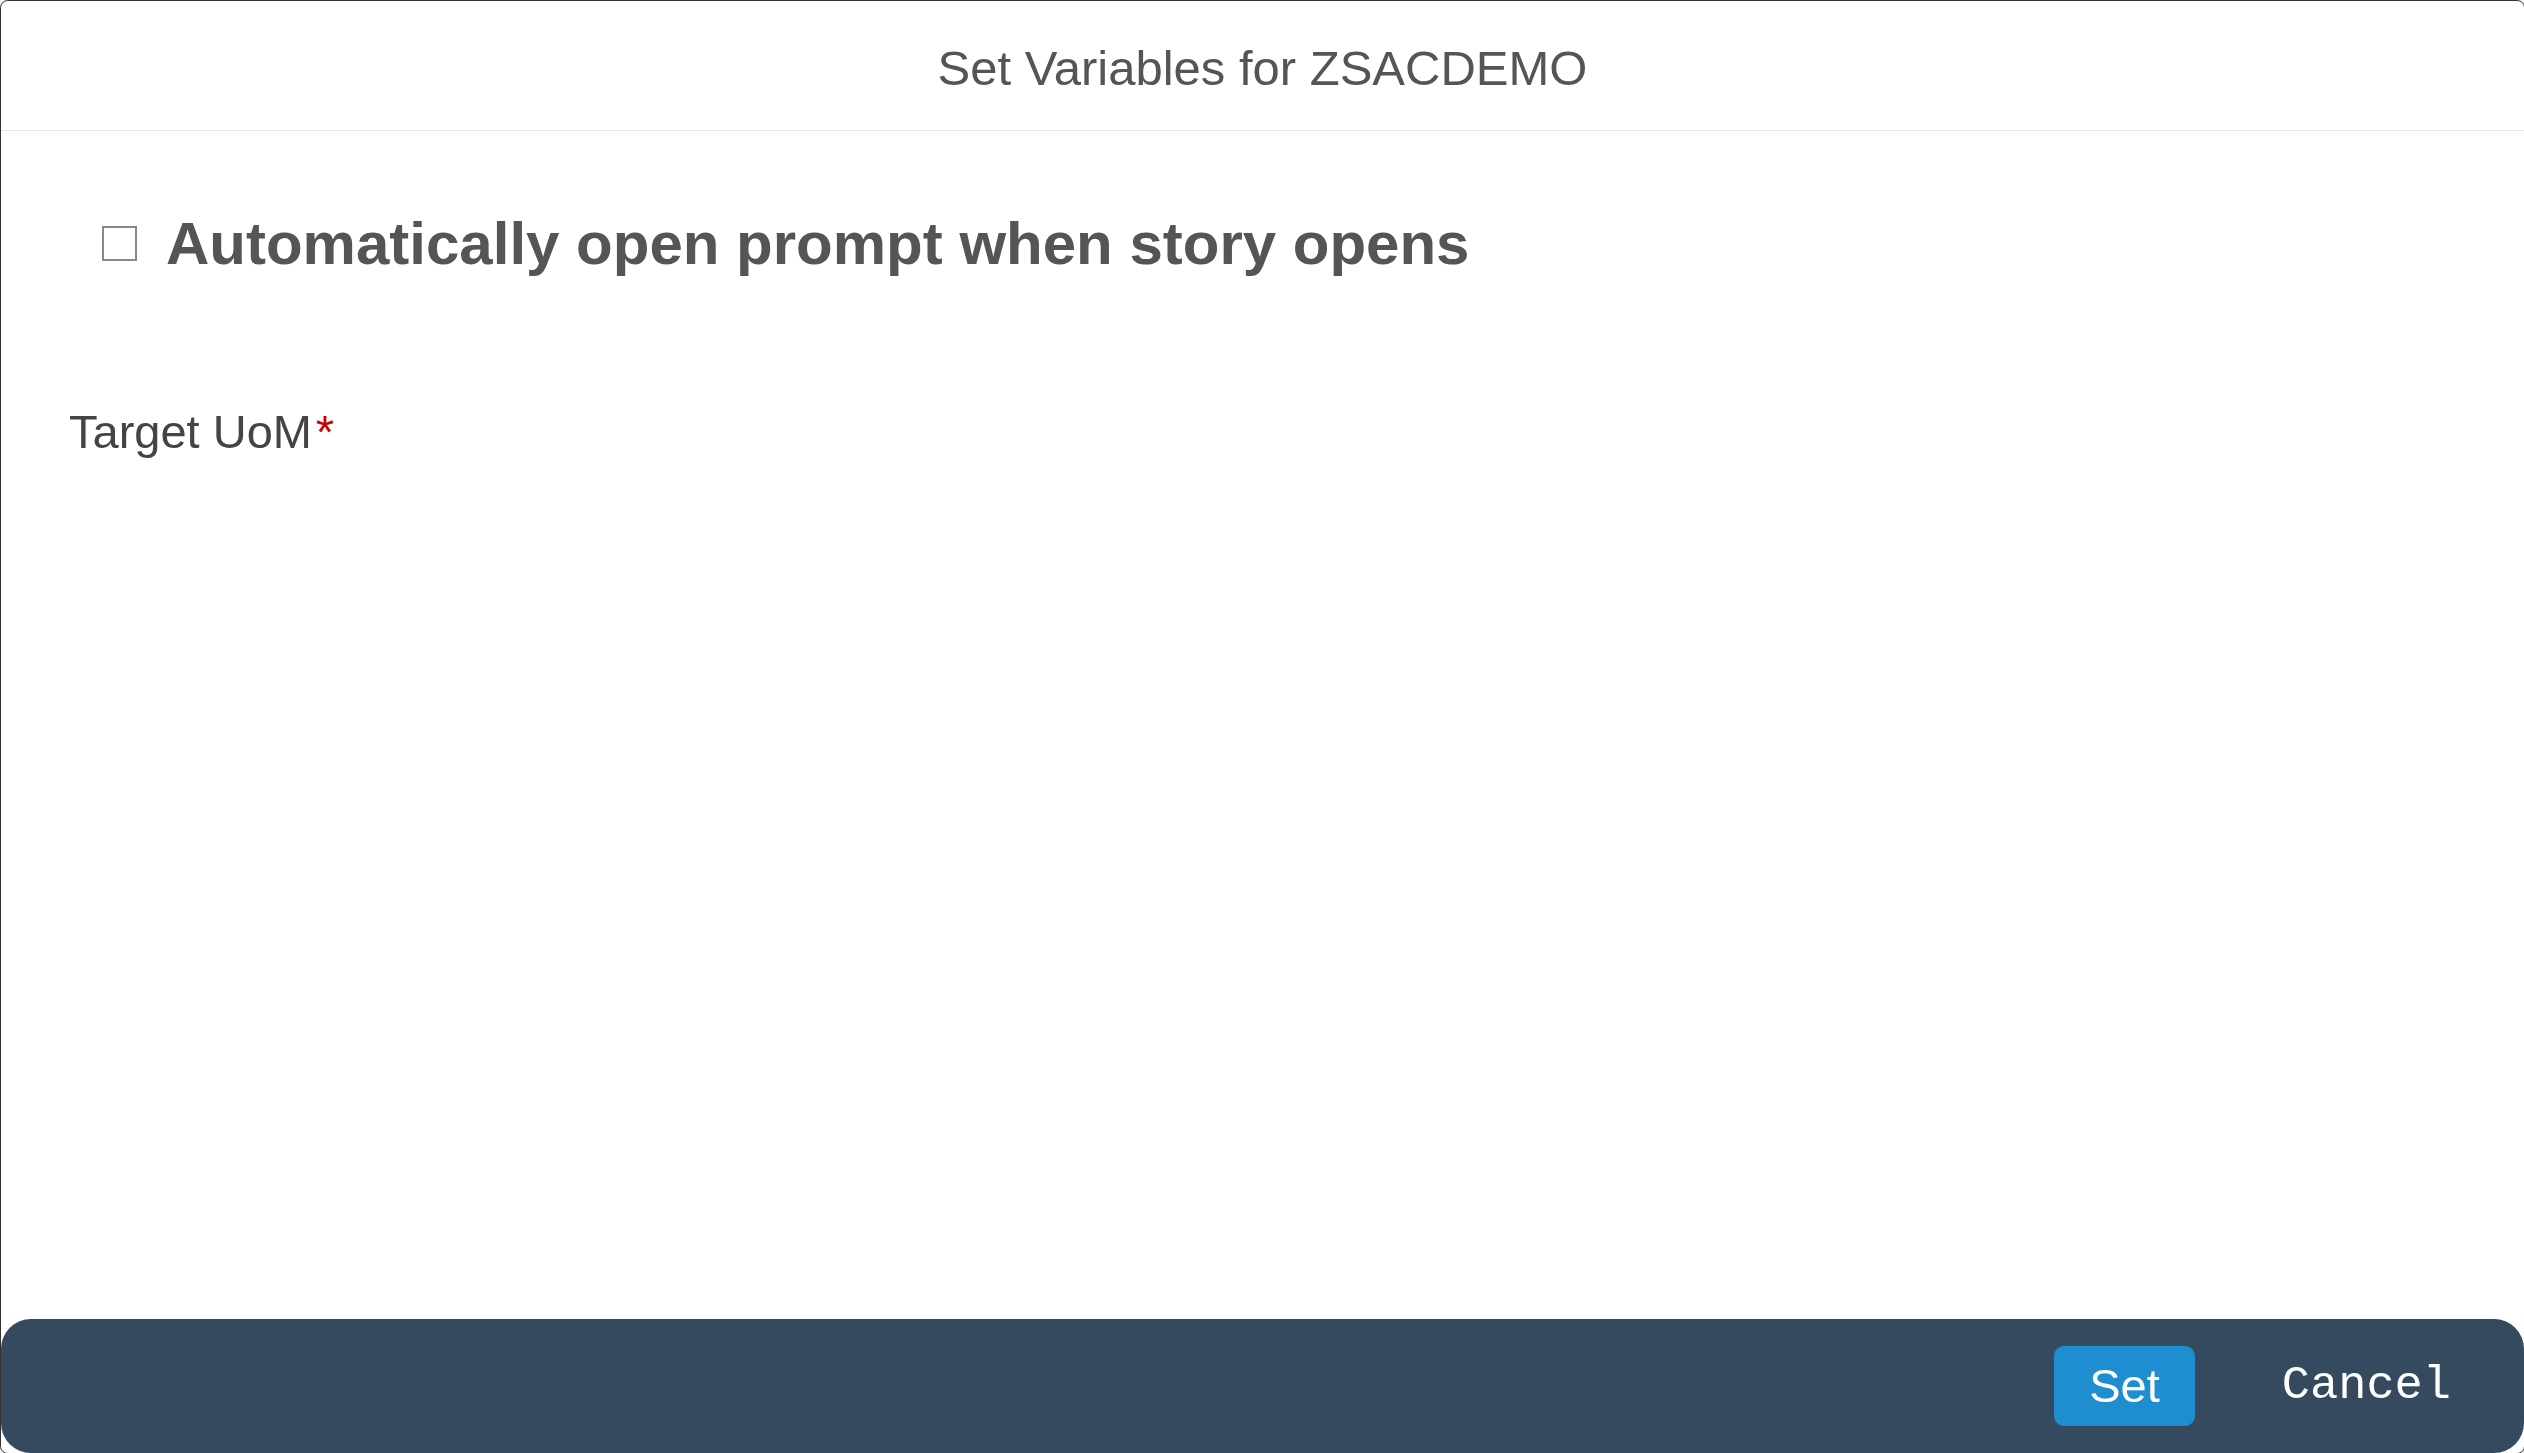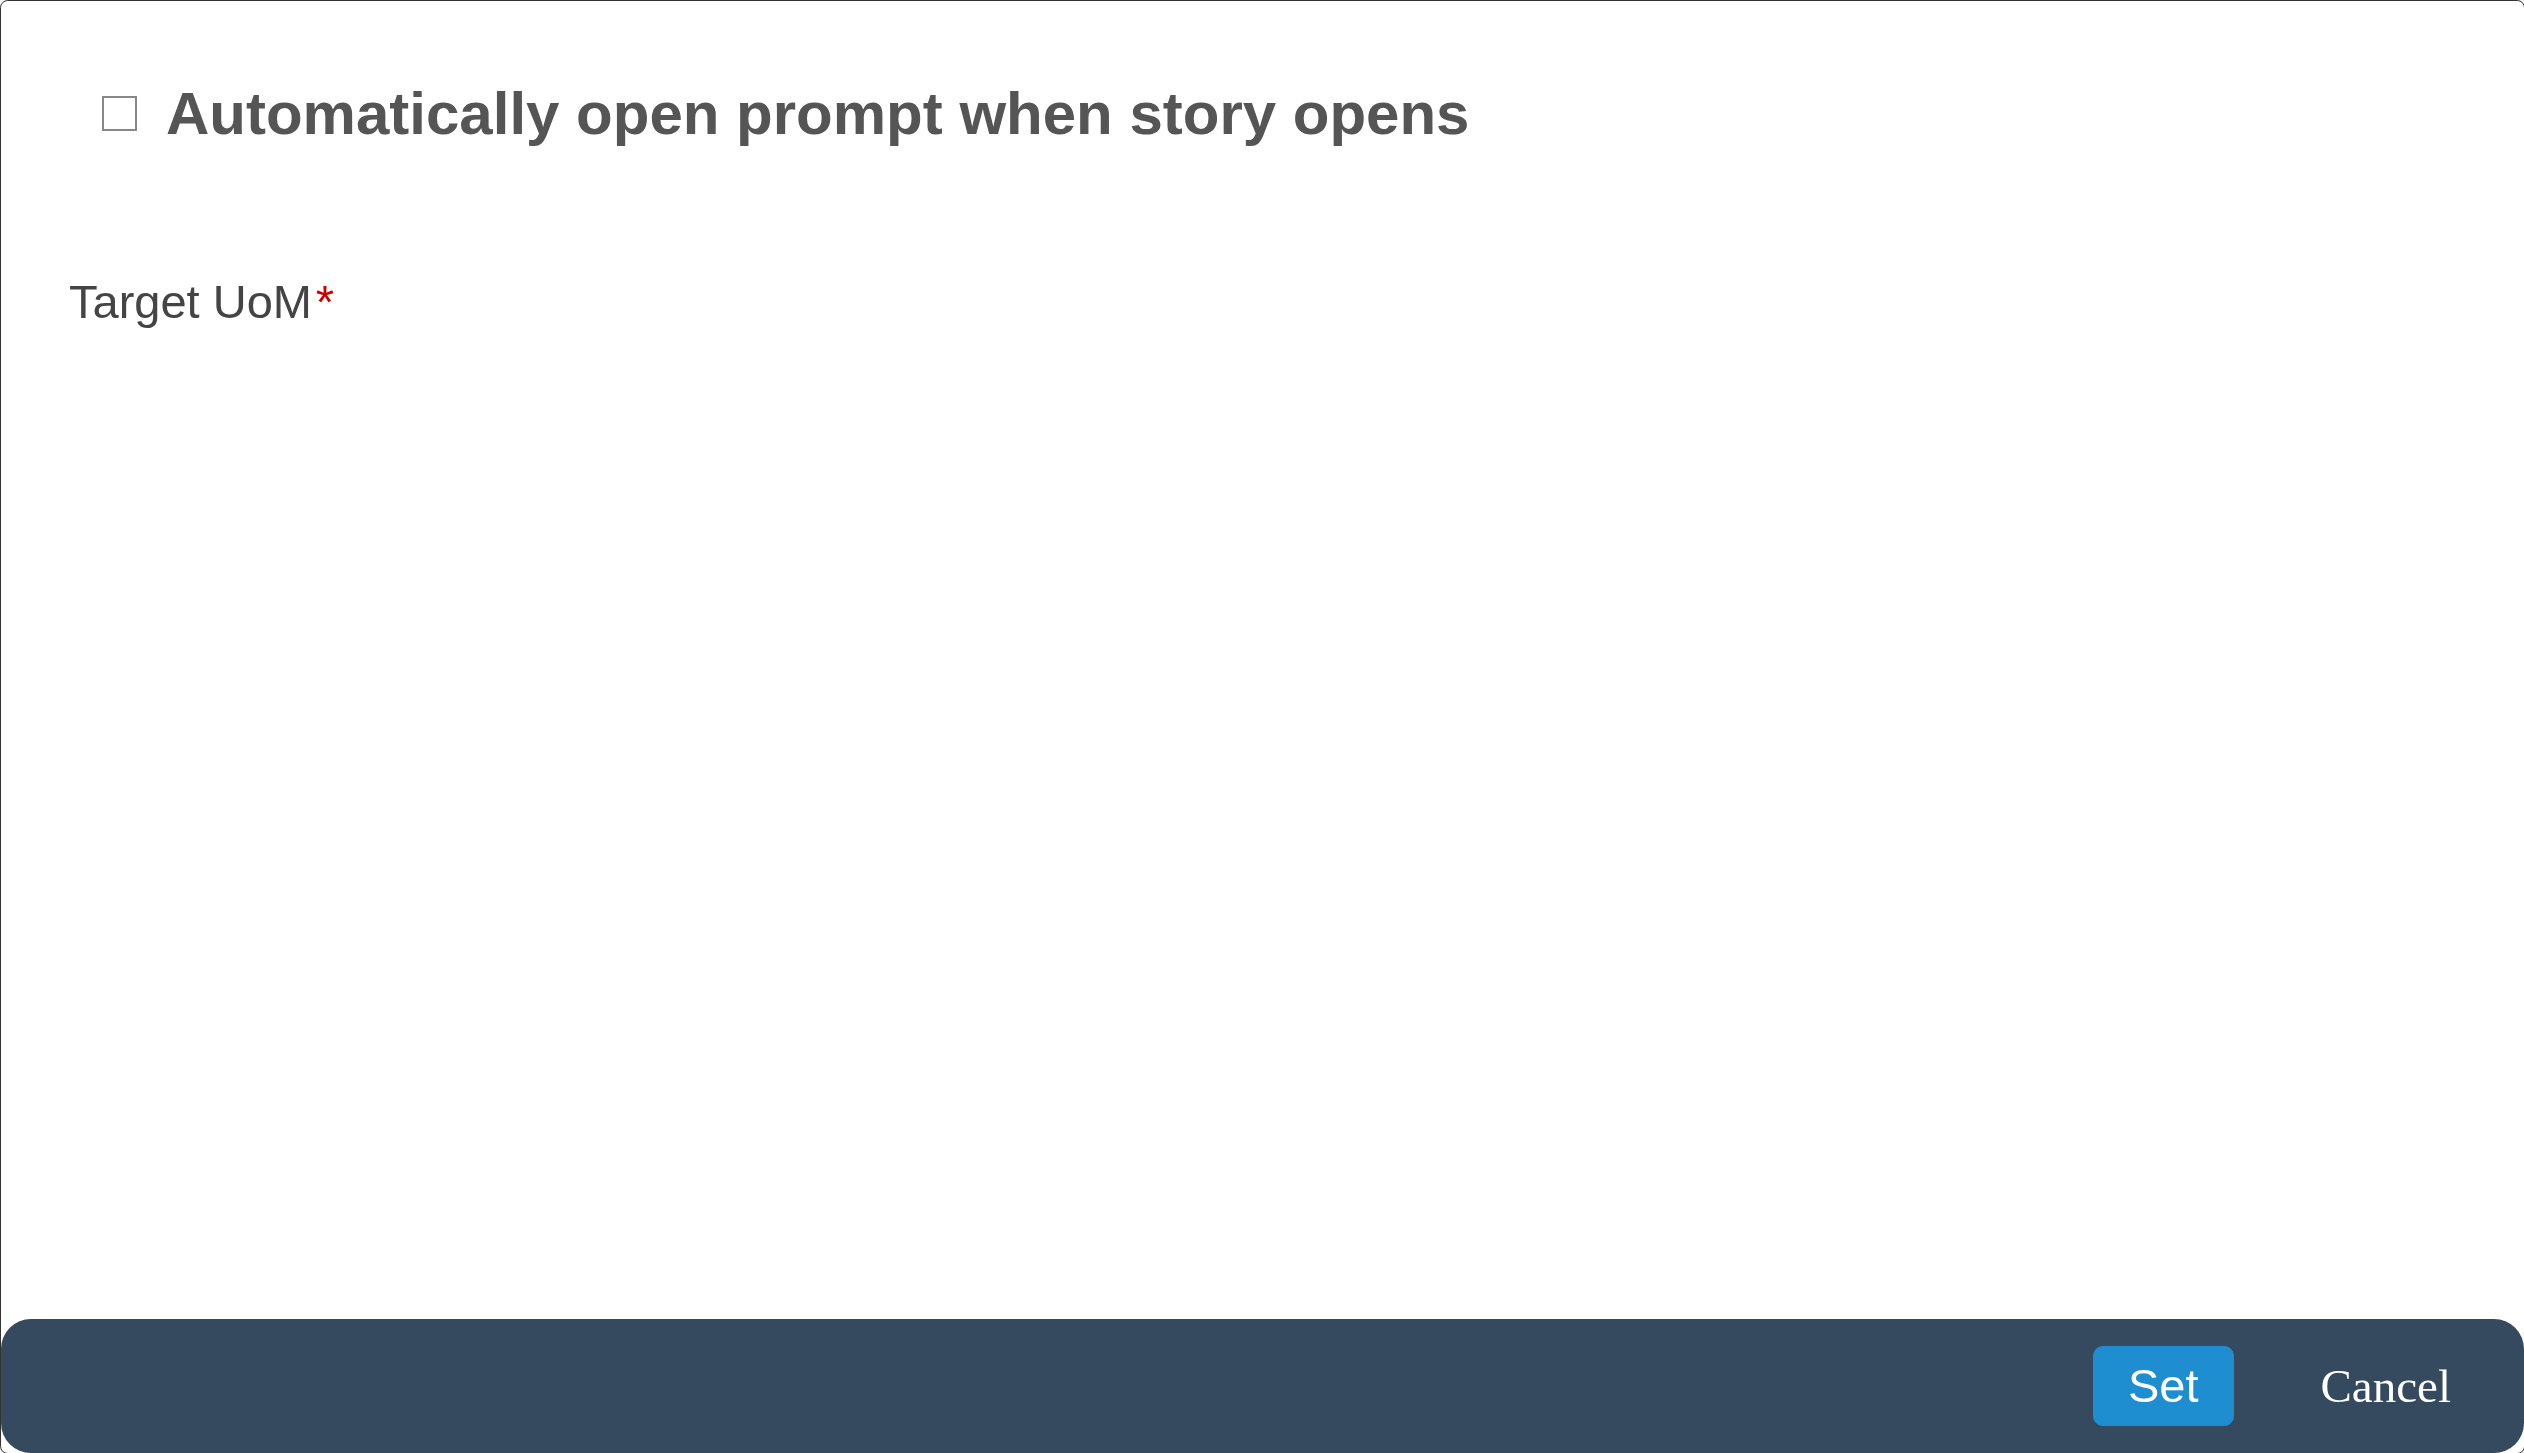--- a/index.html
+++ b/index.html
@@ -132,27 +132,30 @@
       cursor: pointer;
       font-family: inherit;
     }
     .btn-secondary {
       background: transparent;
       border: none;
       color: #fff;
       font-size: 47px;
       padding: 11.7px 34px;
       cursor: pointer;
-      font-family: Liberation Serif, serif;
+      font-family: Liberation Mono, monospace;
     }
   </style>
 </head>
 <body>
 
 <div class="dialog">
+  <div class="dialog-header">
+    <h1 class="dialog-title">Set Variables for ZSACDEMO</h1>
+  </div>
 
   <div class="dialog-body">
 
     <div class="checkbox-row">
       <div class="checkbox" role="checkbox" aria-checked="false"></div>
       <span class="checkbox-label">Automatically open prompt when story opens</span>
     </div>
 
     <div class="field-group">
     </div>

